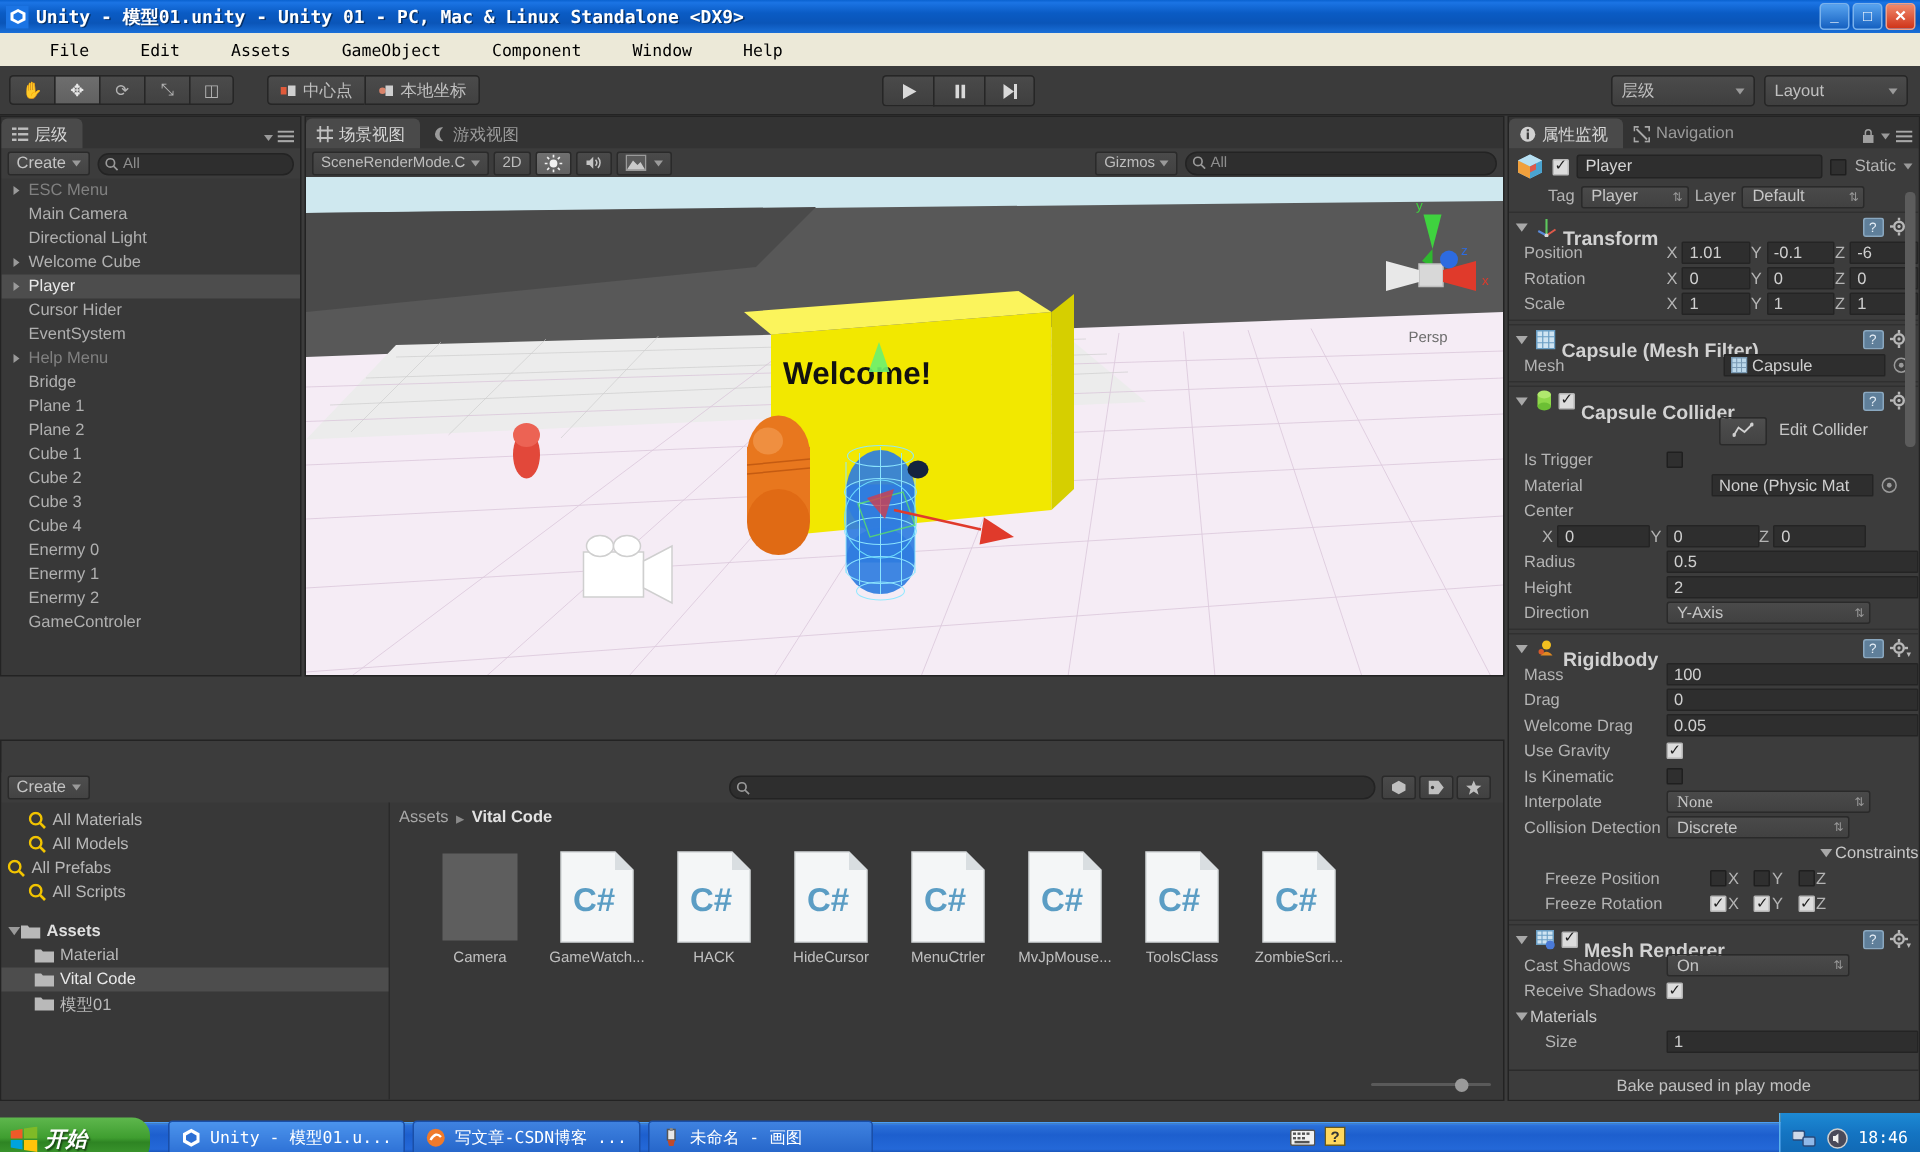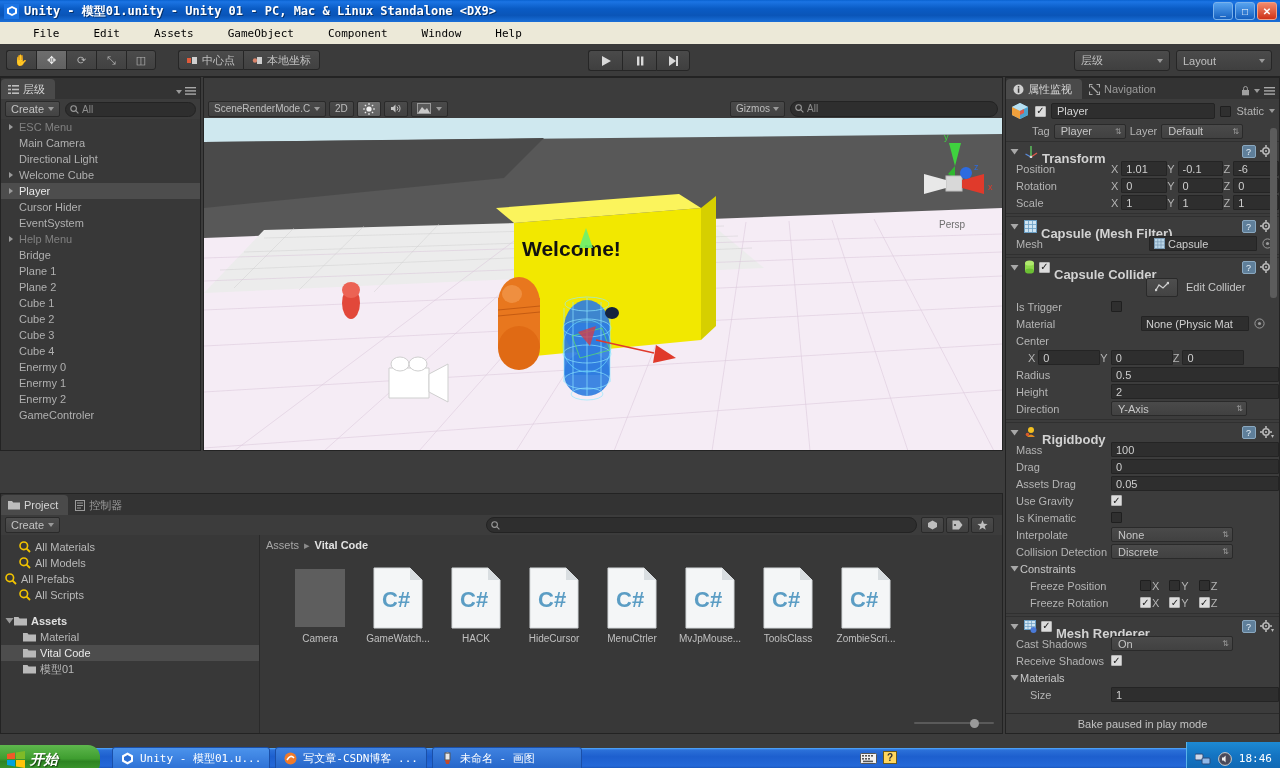--- a/index.html
+++ b/index.html
@@ -410,20 +410,37 @@
             <span>Enermy 2</span>
           </div>
           <div class="hrow">
             <span class="twisty"></span>
             <span>GameControler</span>
           </div>
         </div>
     </div>
 
     <div class="panel" id="scene">
+      <div class="tabstrip">
+        <div class="tab active">
+          <svg width="11" height="11" viewBox="0 0 11 11">
+              <line x1="2.5" y1="0" x2="2.5" y2="11" stroke="#c0c0c0" stroke-width="1.2"></line>
+              <line x1="7.5" y1="0" x2="7.5" y2="11" stroke="#c0c0c0" stroke-width="1.2"></line>
+              <line x1="0" y1="3" x2="11" y2="3" stroke="#c0c0c0" stroke-width="1.2"></line>
+              <line x1="0" y1="8" x2="11" y2="8" stroke="#c0c0c0" stroke-width="1.2"></line>
+            </svg>
+          <span>场景视图</span>
+        </div>
+        <div class="tab">
+          <svg width="11" height="11" viewBox="0 0 11 11">
+              <path d="M8.5 1 A4.6 4.6 0 1 0 8.5 10 A5.4 5.4 0 0 1 8.5 1 Z" fill="#9a9a9a"></path>
+            </svg>
+          <span>游戏视图</span>
+        </div>
+      </div>
       <div class="s-toolbar">
         <div class="sbtn" style="min-width:118px;justify-content:space-between">
           <span>SceneRenderMode.C</span>
           <span class="caret"></span>
         </div>
         <div class="sbtn">
           <span>2D</span>
         </div>
         <div class="sbtn on">
           <svg width="12" height="12" viewBox="0 0 12 12">
@@ -569,37 +586,20 @@
             <text x="770" y="52" font-family="Liberation Sans, sans-serif" font-size="9" fill="#2d6be0">z</text>
             <text x="784" y="72" font-family="Liberation Sans, sans-serif" font-size="9" fill="#e03a2b">x</text>
             <text x="740" y="22" font-family="Liberation Sans, sans-serif" font-size="9" fill="#3fd23f">y</text>
             <text x="735" y="110" font-family="Liberation Sans, sans-serif" font-size="10" fill="#6e6e6e">Persp</text>
           </g>
         </svg>
       </div>
     </div>
 
     <div class="panel" id="project">
-      <div class="tabstrip">
-        <div class="tab active">
-          <svg width="12" height="10" viewBox="0 0 12 10">
-              <path d="M0 1 h4 l1.2 1.4 H12 V9.5 H0 Z" fill="#bdbdbd"></path>
-            </svg>
-          <span>Project</span>
-        </div>
-        <div class="tab">
-          <svg width="10" height="11" viewBox="0 0 10 11">
-              <rect x="0.5" y="0.5" width="9" height="10" fill="none" stroke="#9a9a9a"></rect>
-              <line x1="2" y1="3" x2="8" y2="3" stroke="#9a9a9a"></line>
-              <line x1="2" y1="5.5" x2="8" y2="5.5" stroke="#9a9a9a"></line>
-              <line x1="2" y1="8" x2="6" y2="8" stroke="#9a9a9a"></line>
-            </svg>
-          <span>控制器</span>
-        </div>
-      </div>
       <div class="p-toolbar">
         <div class="createbtn">
           <span>Create</span>
           <span class="caret"></span>
         </div>
         <div style="flex:1"></div>
         <div class="searchpill" style="width:300px;height:16px;margin-right:4px">
           <svg width="9" height="9" viewBox="0 0 9 9">
               <circle cx="3.6" cy="3.6" r="2.8" fill="none" stroke="#9a9a9a" stroke-width="1.1"></circle>
               <line x1="5.7" y1="5.7" x2="8.4" y2="8.4" stroke="#9a9a9a" stroke-width="1.1"></line>
@@ -1082,46 +1082,46 @@
               </div>
               <div class="row">
                 <span class="name">Mass</span>
                 <div class="fld" style="width: 172px;">100</div>
               </div>
               <div class="row">
                 <span class="name">Drag</span>
                 <div class="fld" style="width: 172px;">0</div>
               </div>
               <div class="row">
-                <span class="name">Assets Drag</span>
+                <span class="name">Welcome Drag</span>
                 <div class="fld" style="width: 172px;">0.05</div>
               </div>
               <div class="row">
                 <span class="name">Use Gravity</span>
                 <div class="chk" style="background: rgb(220, 220, 220); border-color: rgb(180, 180, 180); color: rgb(28, 28, 28);">✓</div>
               </div>
               <div class="row">
                 <span class="name">Is Kinematic</span>
                 <div class="chk"></div>
               </div>
               <div class="row">
                 <span class="name">Interpolate</span>
-                <div class="mini-pop" style="width: 122px; height: 15px;">
+                <div class="mini-pop" style="width: 136px; height: 15px; font-family: Liberation Serif, serif;">
                   <span>None</span>
                   <span style="font-size: 8px; color: rgb(154, 154, 154);">⇅</span>
                 </div>
               </div>
               <div class="row">
                 <span class="name">Collision Detection</span>
                 <div class="mini-pop" style="width: 122px; height: 15px;">
                   <span>Discrete</span>
                   <span style="font-size: 8px; color: rgb(154, 154, 154);">⇅</span>
                 </div>
               </div>
-              <div class="row" style="padding-left: 4px;">
+              <div class="row" style="padding-left: 4px; justify-content: flex-end;">
                 <span class="twisty">
                   <svg width="9" height="9" viewBox="0 0 9 9">
                     <polygon points="0.5,2 8.5,2 4.5,7.5" fill="#a8a8a8"></polygon>
                   </svg>
                 </span>
                 <span>Constraints</span>
               </div>
               <div class="row" style="padding-left: 24px;">
                 <span class="name" style="width: 110px;">Freeze Position</span>
                 <span style="display: flex; align-items: center; gap: 1px; margin-right: 7px;">

